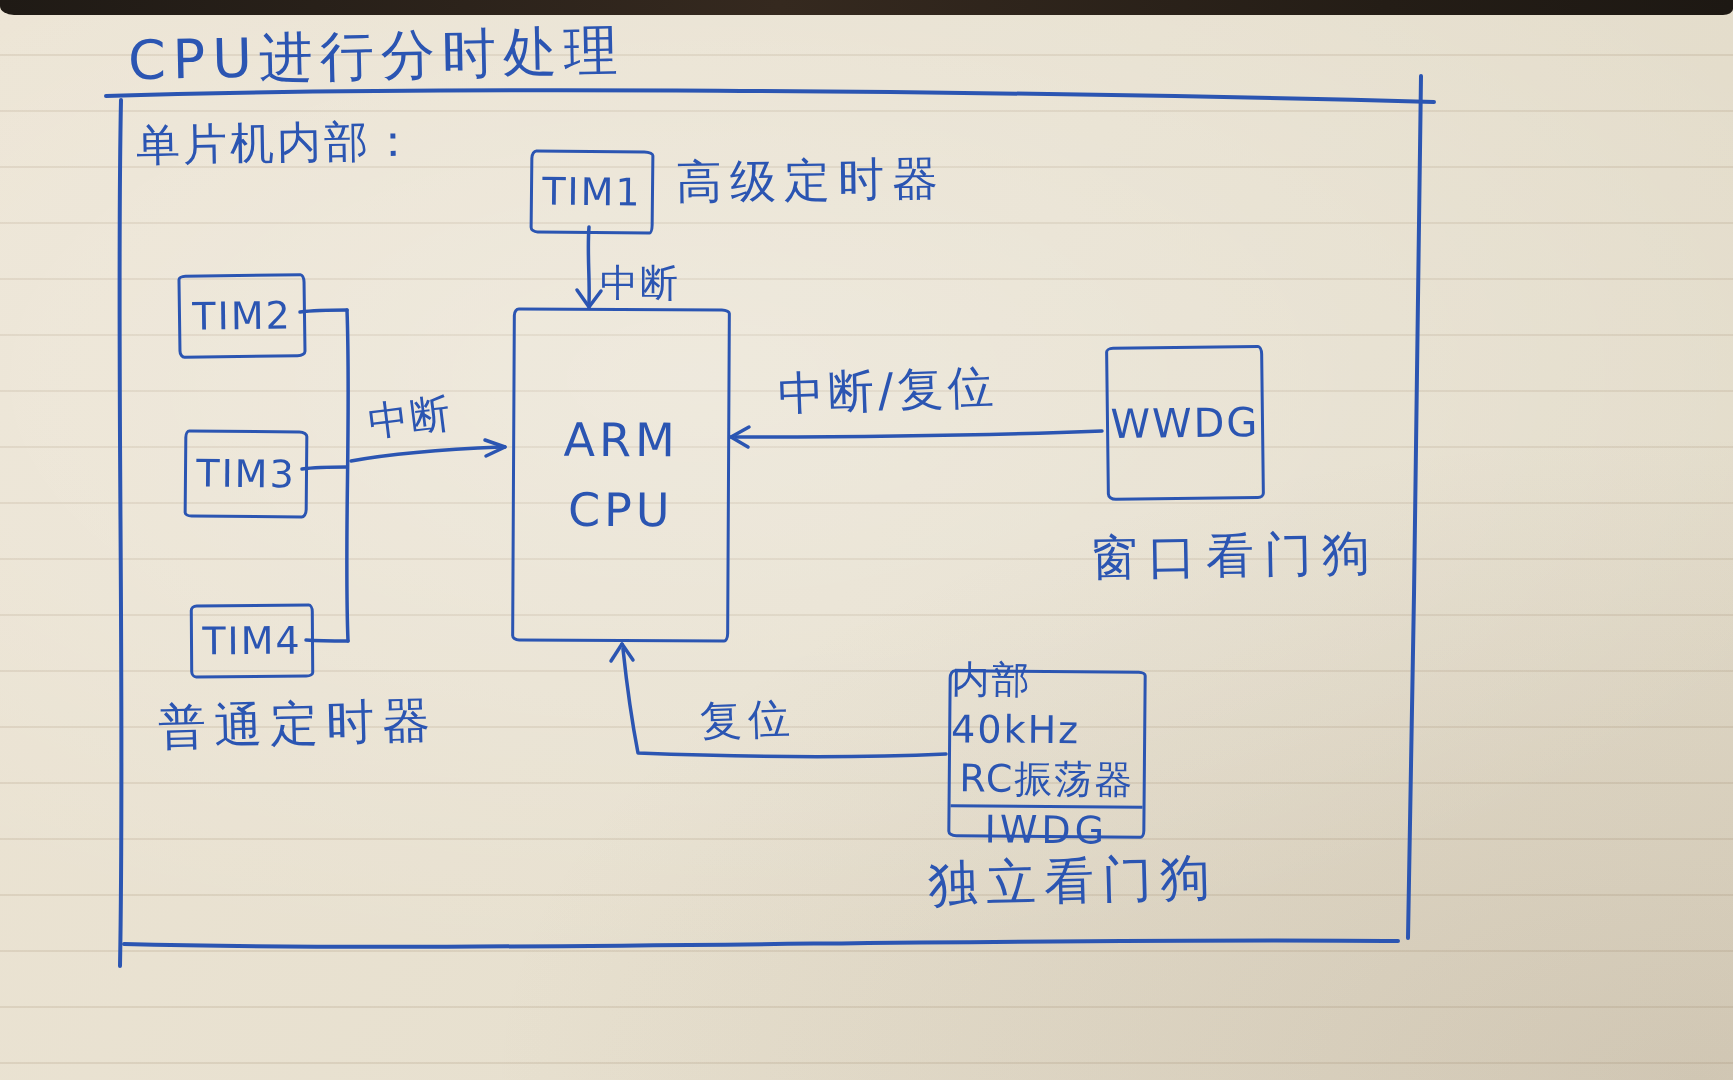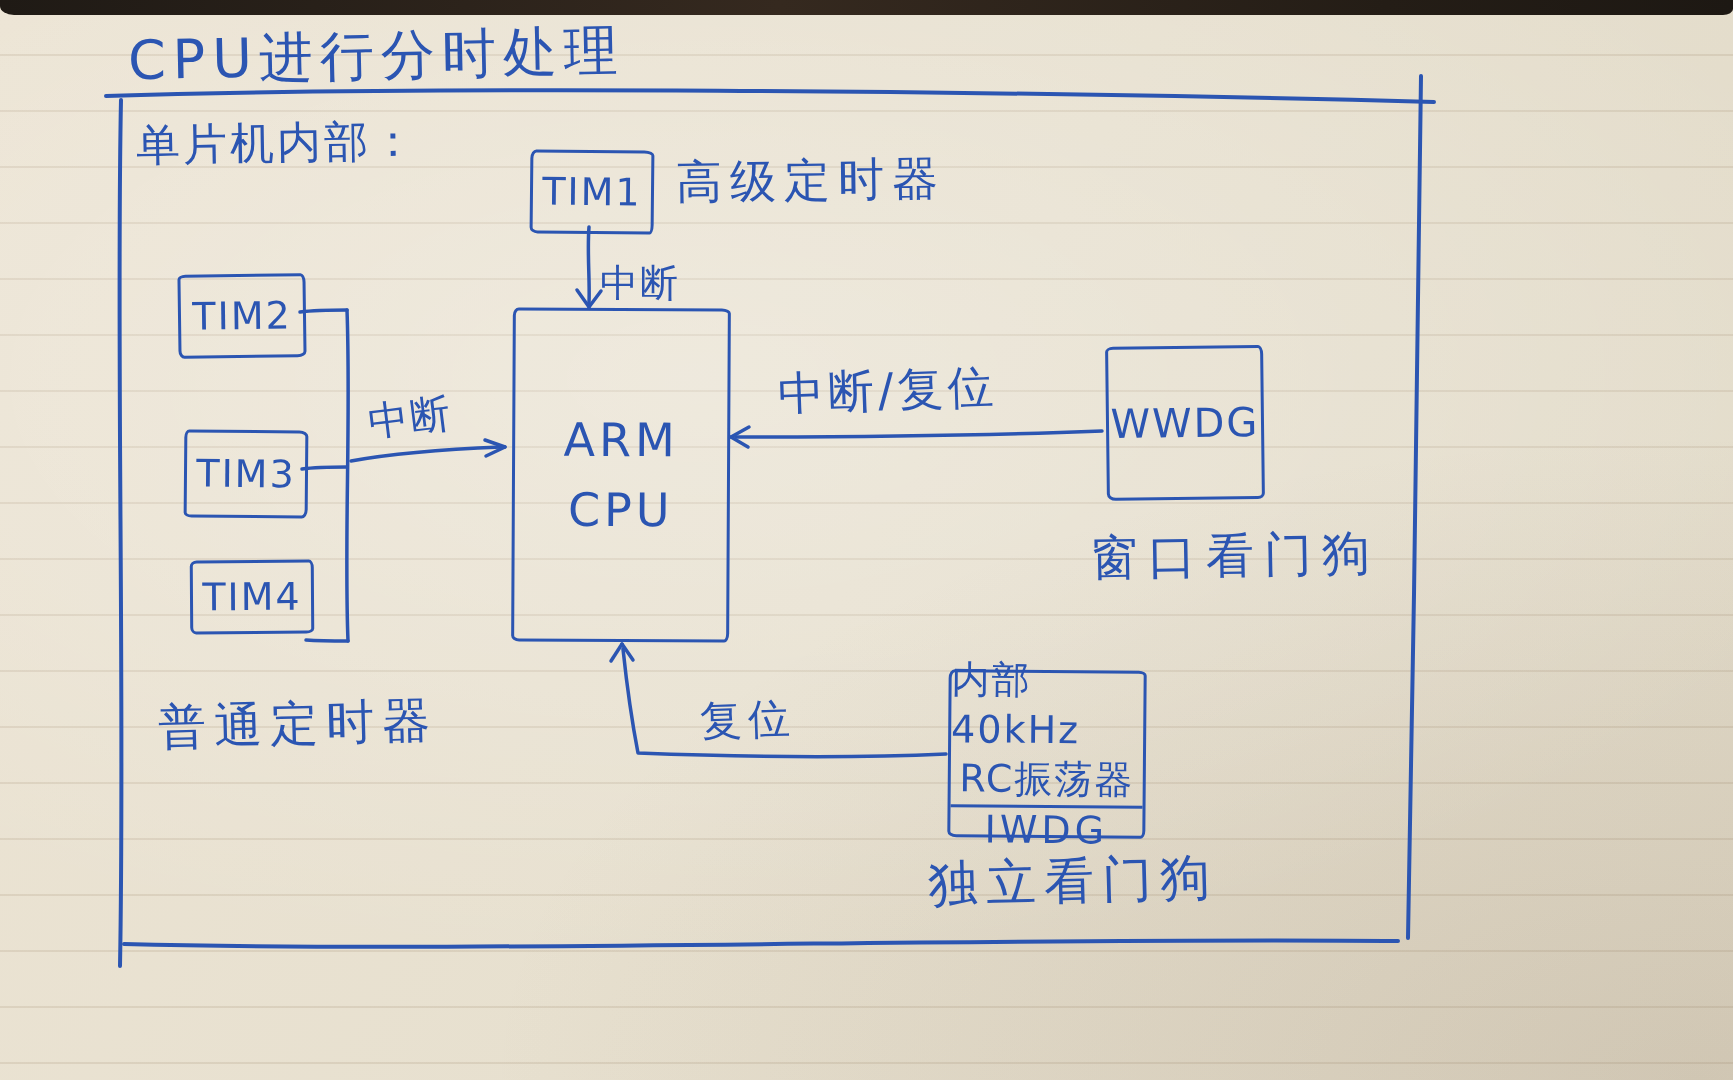--- a/index.html
+++ b/index.html
@@ -20,21 +20,21 @@
   }
   .hand{position:absolute;white-space:nowrap;color:#2b55b2;}
   .title{left:128px;top:20px;font-size:54px;letter-spacing:7px;transform:rotate(-1.2deg);}
   .subtitle{left:136px;top:114px;font-size:44px;letter-spacing:3px;transform:rotate(-1deg);}
 
   .box{position:absolute;border:3px solid #2b55b2;display:flex;align-items:center;justify-content:center;background:transparent;}
   .box span{font-size:38px;letter-spacing:2px;}
   .tim1{left:530px;top:150px;width:118px;height:78px;border-radius:6px 10px 4px 8px/9px 5px 10px 6px;transform:rotate(0.6deg);}
   .tim2{left:178px;top:274px;width:122px;height:78px;border-radius:8px 5px 9px 6px/5px 9px 6px 8px;transform:rotate(-0.8deg);}
   .tim3{left:184px;top:430px;width:118px;height:82px;border-radius:5px 9px 6px 8px/8px 6px 9px 5px;transform:rotate(0.5deg);}
-  .tim4{left:190px;top:560px;width:118px;height:68px;border-radius:7px 5px 8px 6px/6px 8px 5px 7px;transform:rotate(-0.4deg);}
+  .tim4{left:190px;top:604px;width:118px;height:68px;border-radius:7px 5px 8px 6px/6px 8px 5px 7px;transform:rotate(-0.4deg);}
   .cpu{left:512px;top:308px;width:212px;height:328px;flex-direction:column;gap:16px;border-radius:6px 9px 5px 8px/8px 5px 9px 6px;transform:rotate(0.3deg);}
   .cpu span{font-size:46px;letter-spacing:4px;text-align:right;}
   .wwdg{left:1106px;top:346px;width:152px;height:148px;border-radius:8px 5px 7px 9px/5px 9px 6px 7px;transform:rotate(-0.7deg);}
   .wwdg span{font-size:40px;}
   .iwdg{left:948px;top:670px;width:192px;height:162px;flex-direction:column;border-radius:6px 8px 5px 9px/9px 5px 8px 6px;transform:rotate(0.5deg);}
   .iwdg-top{flex:1.15;display:flex;flex-direction:column;align-items:center;justify-content:center;
     border-bottom:3px solid #2b55b2;width:100%;font-size:25px;line-height:1.3;letter-spacing:1px;}
   .iwdg-bottom{flex:1;display:flex;align-items:center;justify-content:center;width:100%;}
   .iwdg-bottom span{font-size:38px;letter-spacing:4px;}
 

